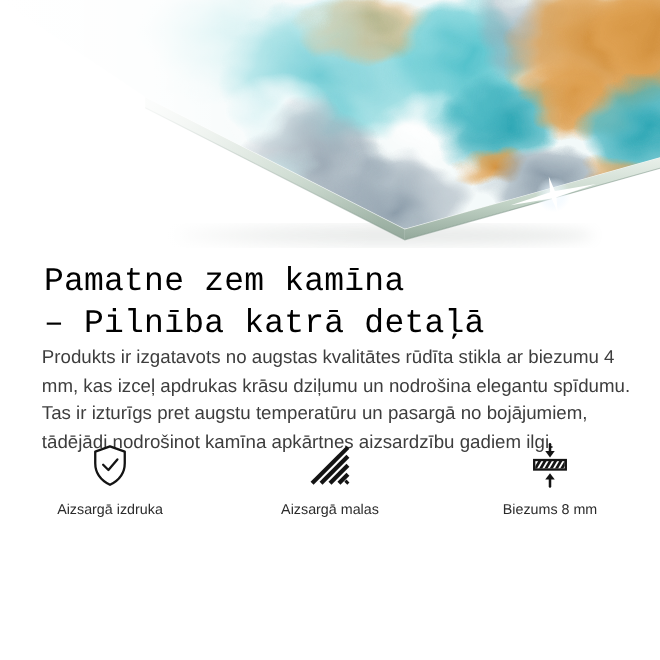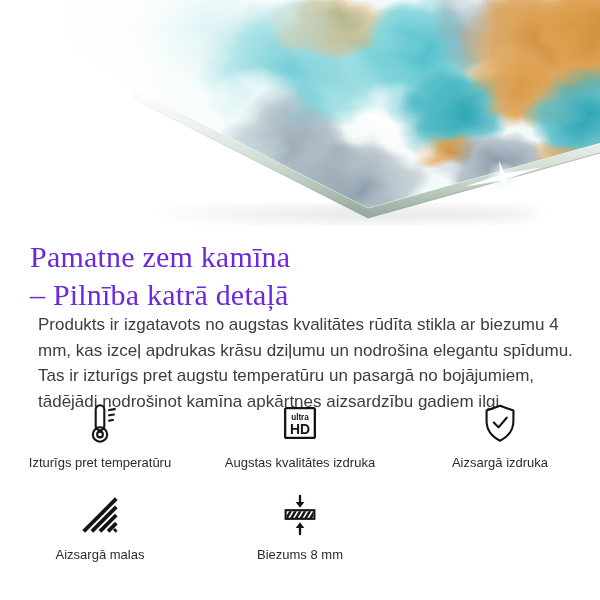--- a/index.html
+++ b/index.html
@@ -1,21 +1,21 @@
 <!DOCTYPE html>
 <html><head>
 <meta charset="utf-8">
 <style>
   html,body{margin:0;padding:0;background:#ffffff;}
   .page{position:relative;width:600px;height:600px;background:#ffffff;overflow:hidden;
         font-family:"Liberation Sans",sans-serif;}
   .hero{position:absolute;top:0;left:0;width:600px;height:230px;}
-  .headline{position:absolute;left:30px;top:238px;
-            font-family:Liberation Serif, serif;
-            font-size:30px;line-height:38px;color:#6d28d9;font-weight:500;letter-spacing:.2px;}
+  .headline{position:absolute;left:40px;top:238px;
+            font-family:Liberation Mono, monospace;
+            font-size:30px;line-height:38px;color:#000000;font-weight:500;letter-spacing:.2px;}
   .intro{position:absolute;left:38px;top:312px;width:540px;
          font-size:17px;line-height:25.5px;color:#3d3d3d;}
   .features{position:absolute;left:0;top:400px;width:600px;
             display:grid;grid-template-columns:repeat(3,1fr);row-gap:22px;justify-items:center;}
   .feature{display:flex;flex-direction:column;align-items:center;gap:9px;width:180px;}
   .feature .ic{width:46px;height:46px;}
   .feature .lbl{font-size:13px;color:#2b2b2b;text-align:center;line-height:15px;}
   svg text{font-family:"Liberation Sans",sans-serif;}
 </style>
 </head>
@@ -133,42 +133,21 @@
 
   <h1 class="headline" style="margin:0;font-weight:500;">
     <span style="display:block;">Pamatne zem kamīna</span>
     <span style="display:block;">– Pilnība katrā detaļā</span>
   </h1>
 
   <p class="intro" style="margin:0;">Produkts ir izgatavots no augstas kvalitātes rūdīta stikla ar biezumu 4 mm, kas izceļ apdrukas krāsu dziļumu un nodrošina elegantu spīdumu. Tas ir izturīgs pret augstu temperatūru un pasargā no bojājumiem, tādējādi nodrošinot kamīna apkārtnes aizsardzību gadiem ilgi.</p>
 
   <div class="features">
 
-    <div class="feature">
-      <svg class="ic" viewBox="0 0 48 48">
-        <g fill="none" stroke="#141414" stroke-width="2.2" stroke-linecap="round" stroke-linejoin="round">
-          <rect x="19.5" y="5.5" width="9" height="26" rx="4.5"></rect>
-          <circle cx="24" cy="36" r="7.5"></circle>
-          <circle cx="24" cy="36" r="3"></circle>
-          <line x1="33.5" y1="10.5" x2="39.5" y2="9.5"></line>
-          <line x1="33.5" y1="16" x2="38.5" y2="15.2"></line>
-          <line x1="33.5" y1="21.5" x2="37.5" y2="20.8"></line>
-        </g>
-      </svg>
-      <div class="lbl">Izturīgs pret temperatūru</div>
-    </div>
 
-    <div class="feature">
-      <svg class="ic" viewBox="0 0 48 48">
-        <rect x="8.5" y="8.5" width="31" height="31" rx="1.5" fill="none" stroke="#141414" stroke-width="2.4"></rect>
-        <text x="24" y="21" text-anchor="middle" font-size="8.5" font-weight="700" fill="#141414">ultra</text>
-        <text x="24" y="35" text-anchor="middle" font-size="14.5" font-weight="700" fill="#141414">HD</text>
-      </svg>
-      <div class="lbl">Augstas kvalitātes izdruka</div>
-    </div>
 
     <div class="feature">
       <svg class="ic" viewBox="0 0 48 48">
         <g fill="none" stroke="#141414" stroke-width="2.2" stroke-linecap="round" stroke-linejoin="round">
           <path d="M24,6 L38,11 V22 C38,32 32,38.5 24,42.5 C16,38.5 10,32 10,22 V11 Z"></path>
           <path d="M17.5,23.5 L22.5,28.5 L31,18.5"></path>
         </g>
       </svg>
       <div class="lbl">Aizsargā izdruka</div>
     </div>

